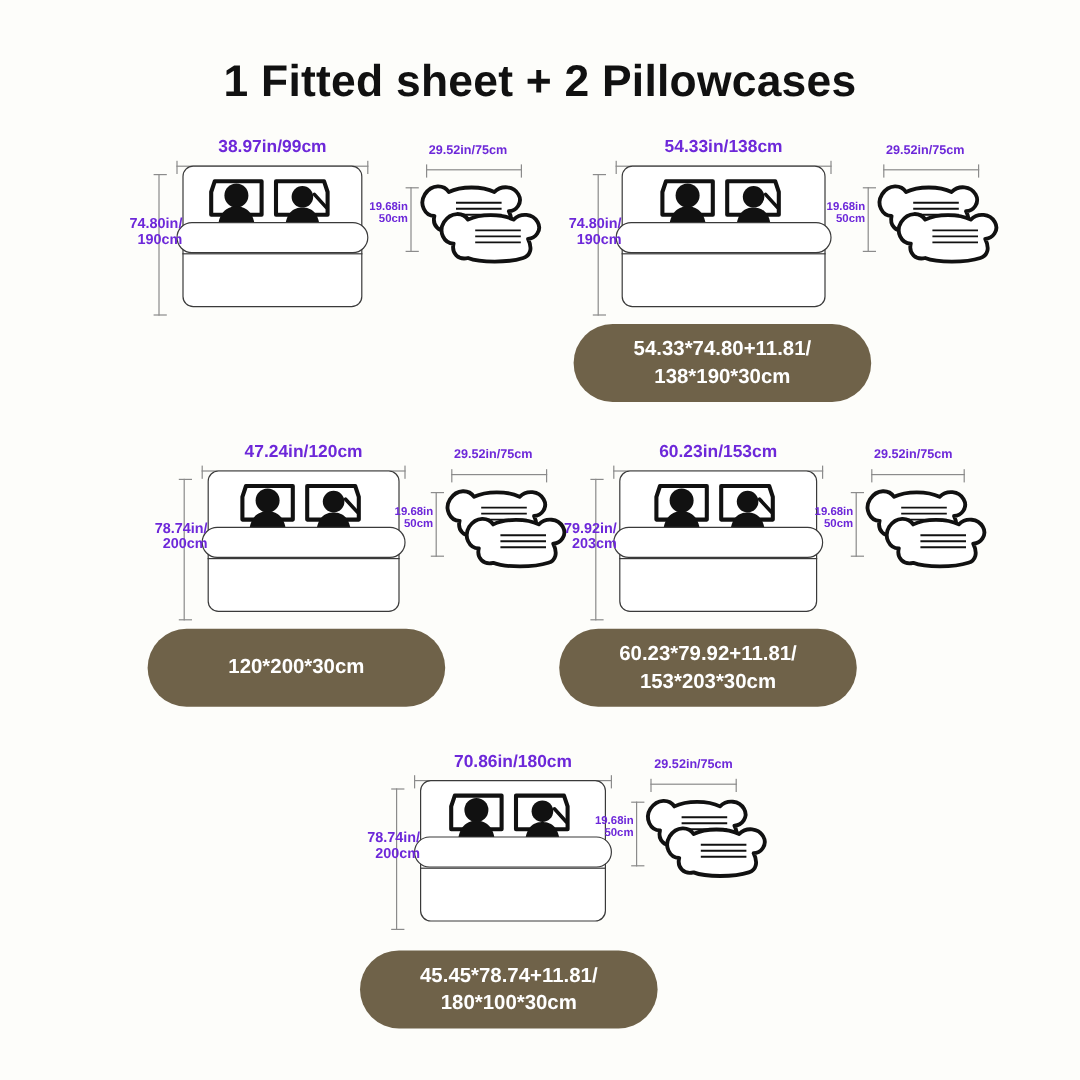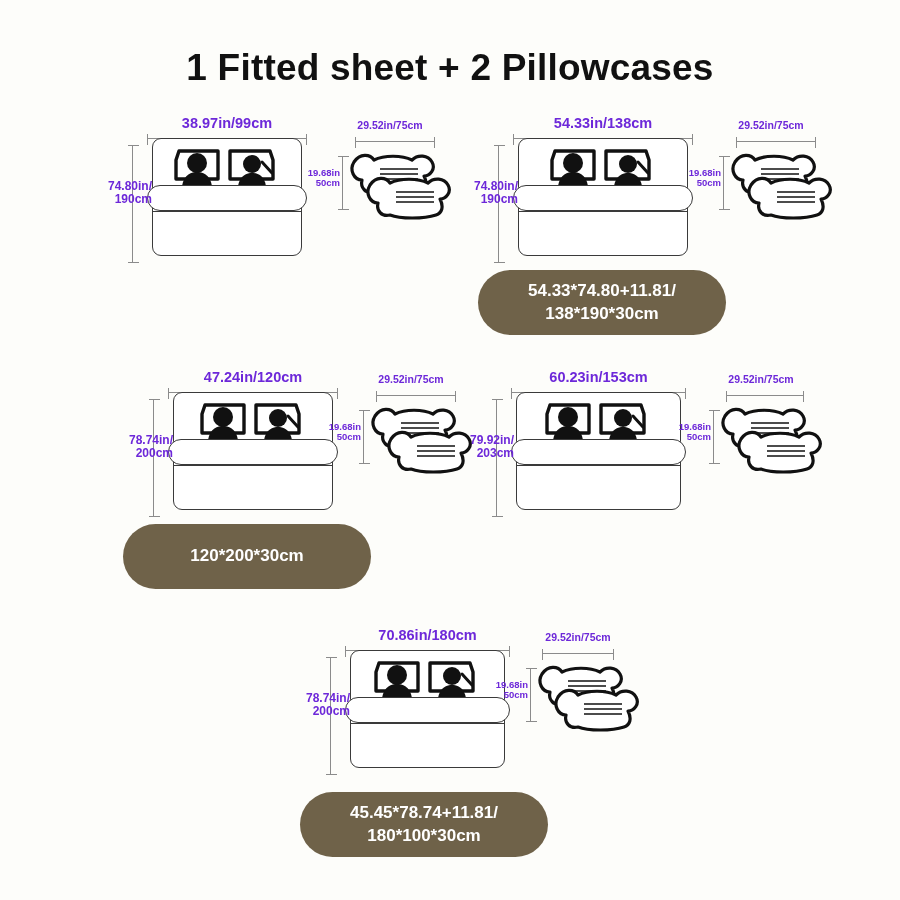--- a/index.html
+++ b/index.html
@@ -431,20 +431,24 @@
         </g>
         <path d="M30 39 C36 30 46 31 50 37 C60 32 78 32 88 37 C94 31 104 32 108 39 C112 46 106 53 100 53 C104 61 102 67 96 69 C84 73 60 73 50 69 C42 71 36 65 38 57 C30 57 25 47 30 39 Z" fill="#ffffff" stroke="#111111" stroke-width="3.2" stroke-linejoin="round"></path>
         <g stroke="#111111" stroke-width="1.6">
           <line x1="56" y1="46" x2="94" y2="46"></line>
           <line x1="56" y1="51" x2="94" y2="51"></line>
           <line x1="56" y1="56" x2="94" y2="56"></line>
         </g>
       </svg>
     </div>
 
+    <div class="badge" style="left:10px; top:162px; width:248px; height:65px;">
+      <span class="badge-line">60.23*79.92+11.81/</span>
+      <span class="badge-line">153*203*30cm</span>
+    </div>
   </div>
 
   <div class="size-card" style="left:280px; top:620px;">
 
     <div class="dim-h" style="left:65px; top:30px; width:165px;"></div>
     <div class="lbl lbl-bed-width" style="left:65px; width:165px;">70.86in/180cm</div>
 
     <div class="dim-v" style="left:50px; top:37px; height:118px;"></div>
     <div class="lbl lbl-bed-height" style="left:4px; width:66px;">78.74in/
 200cm</div>

